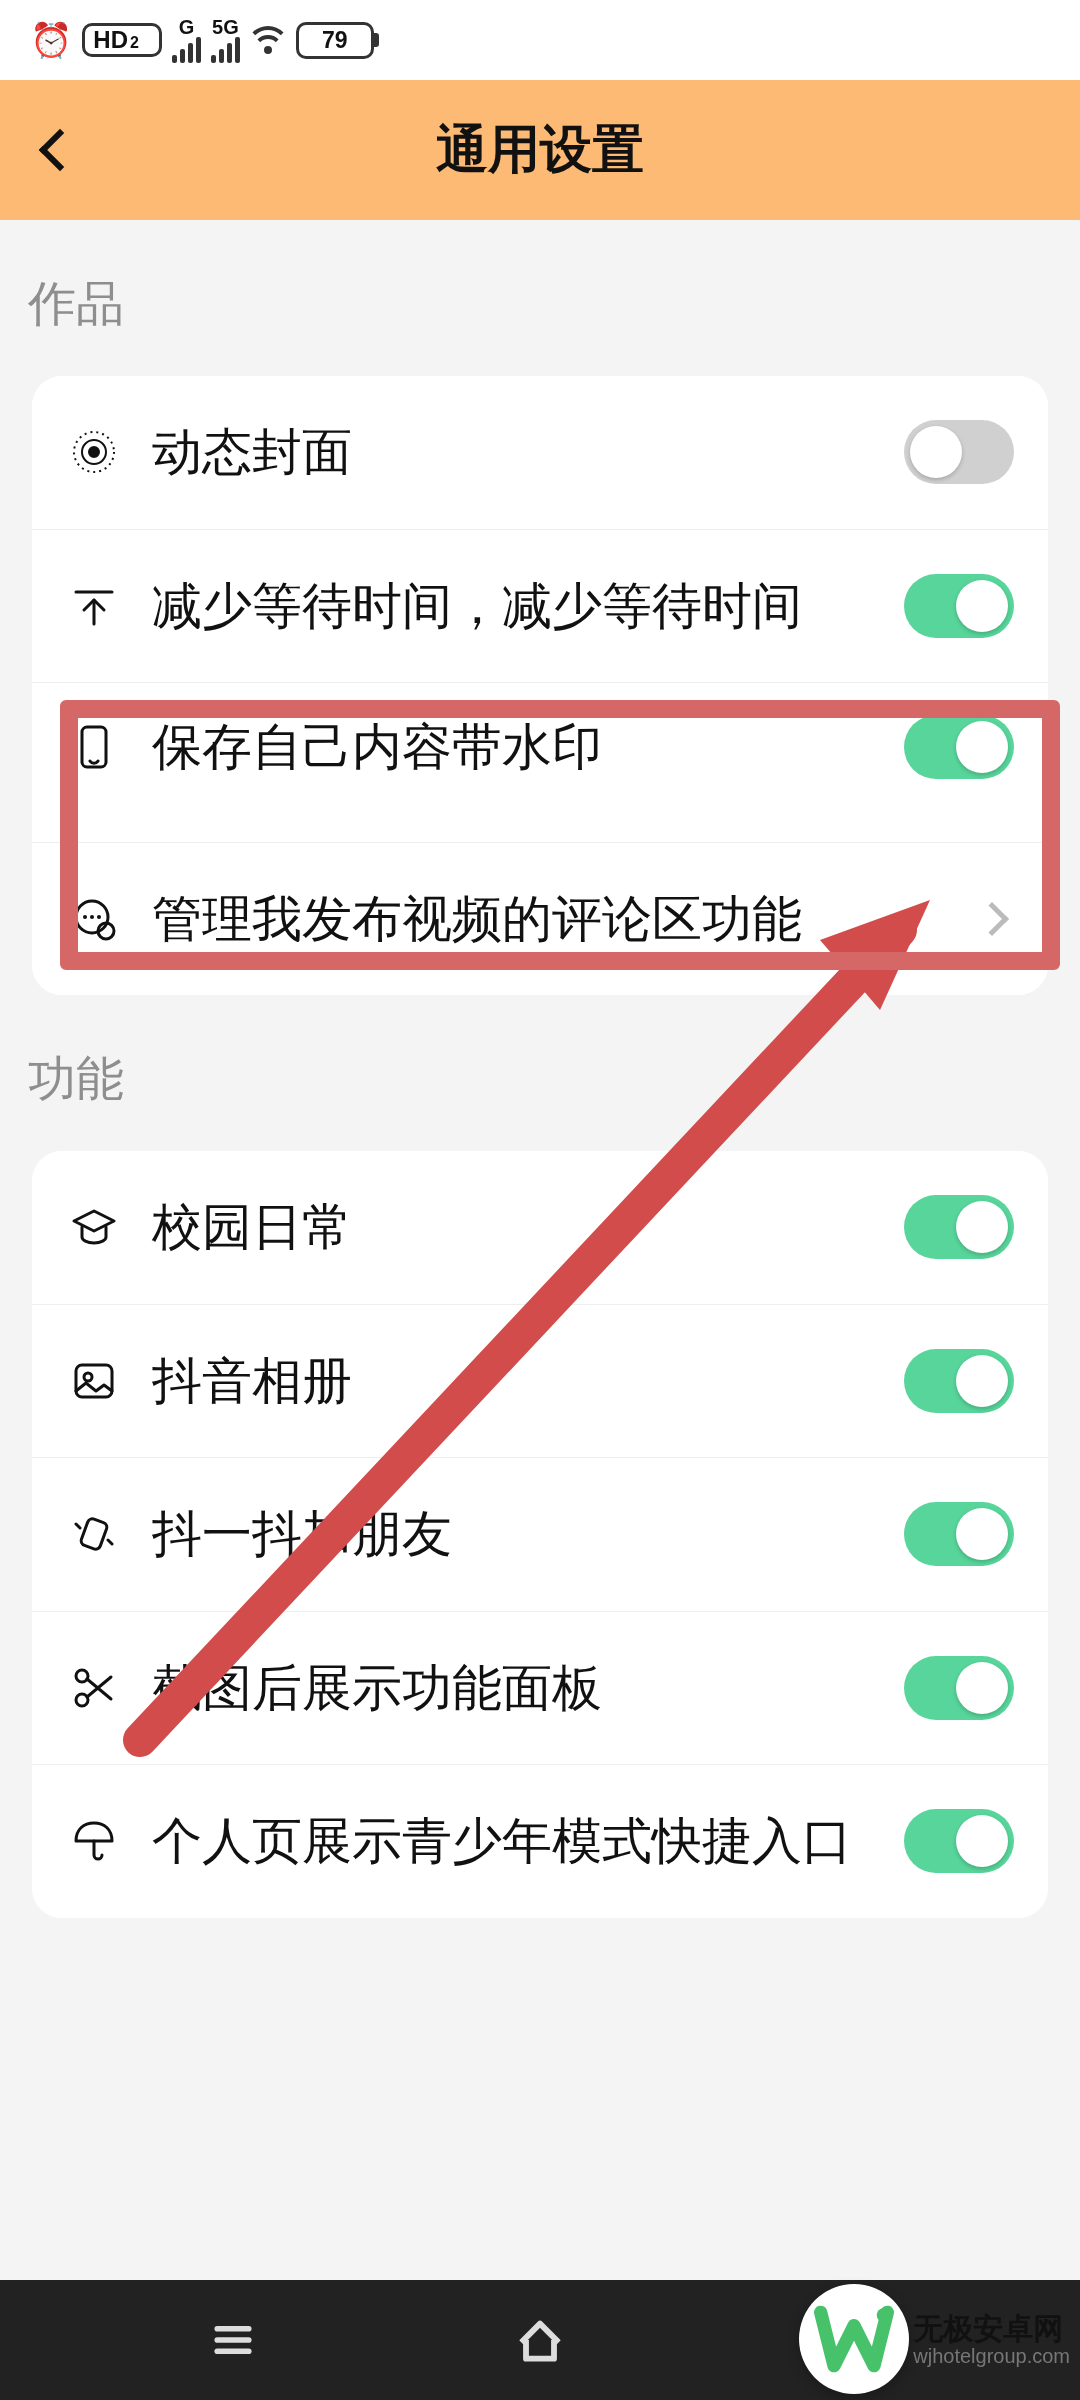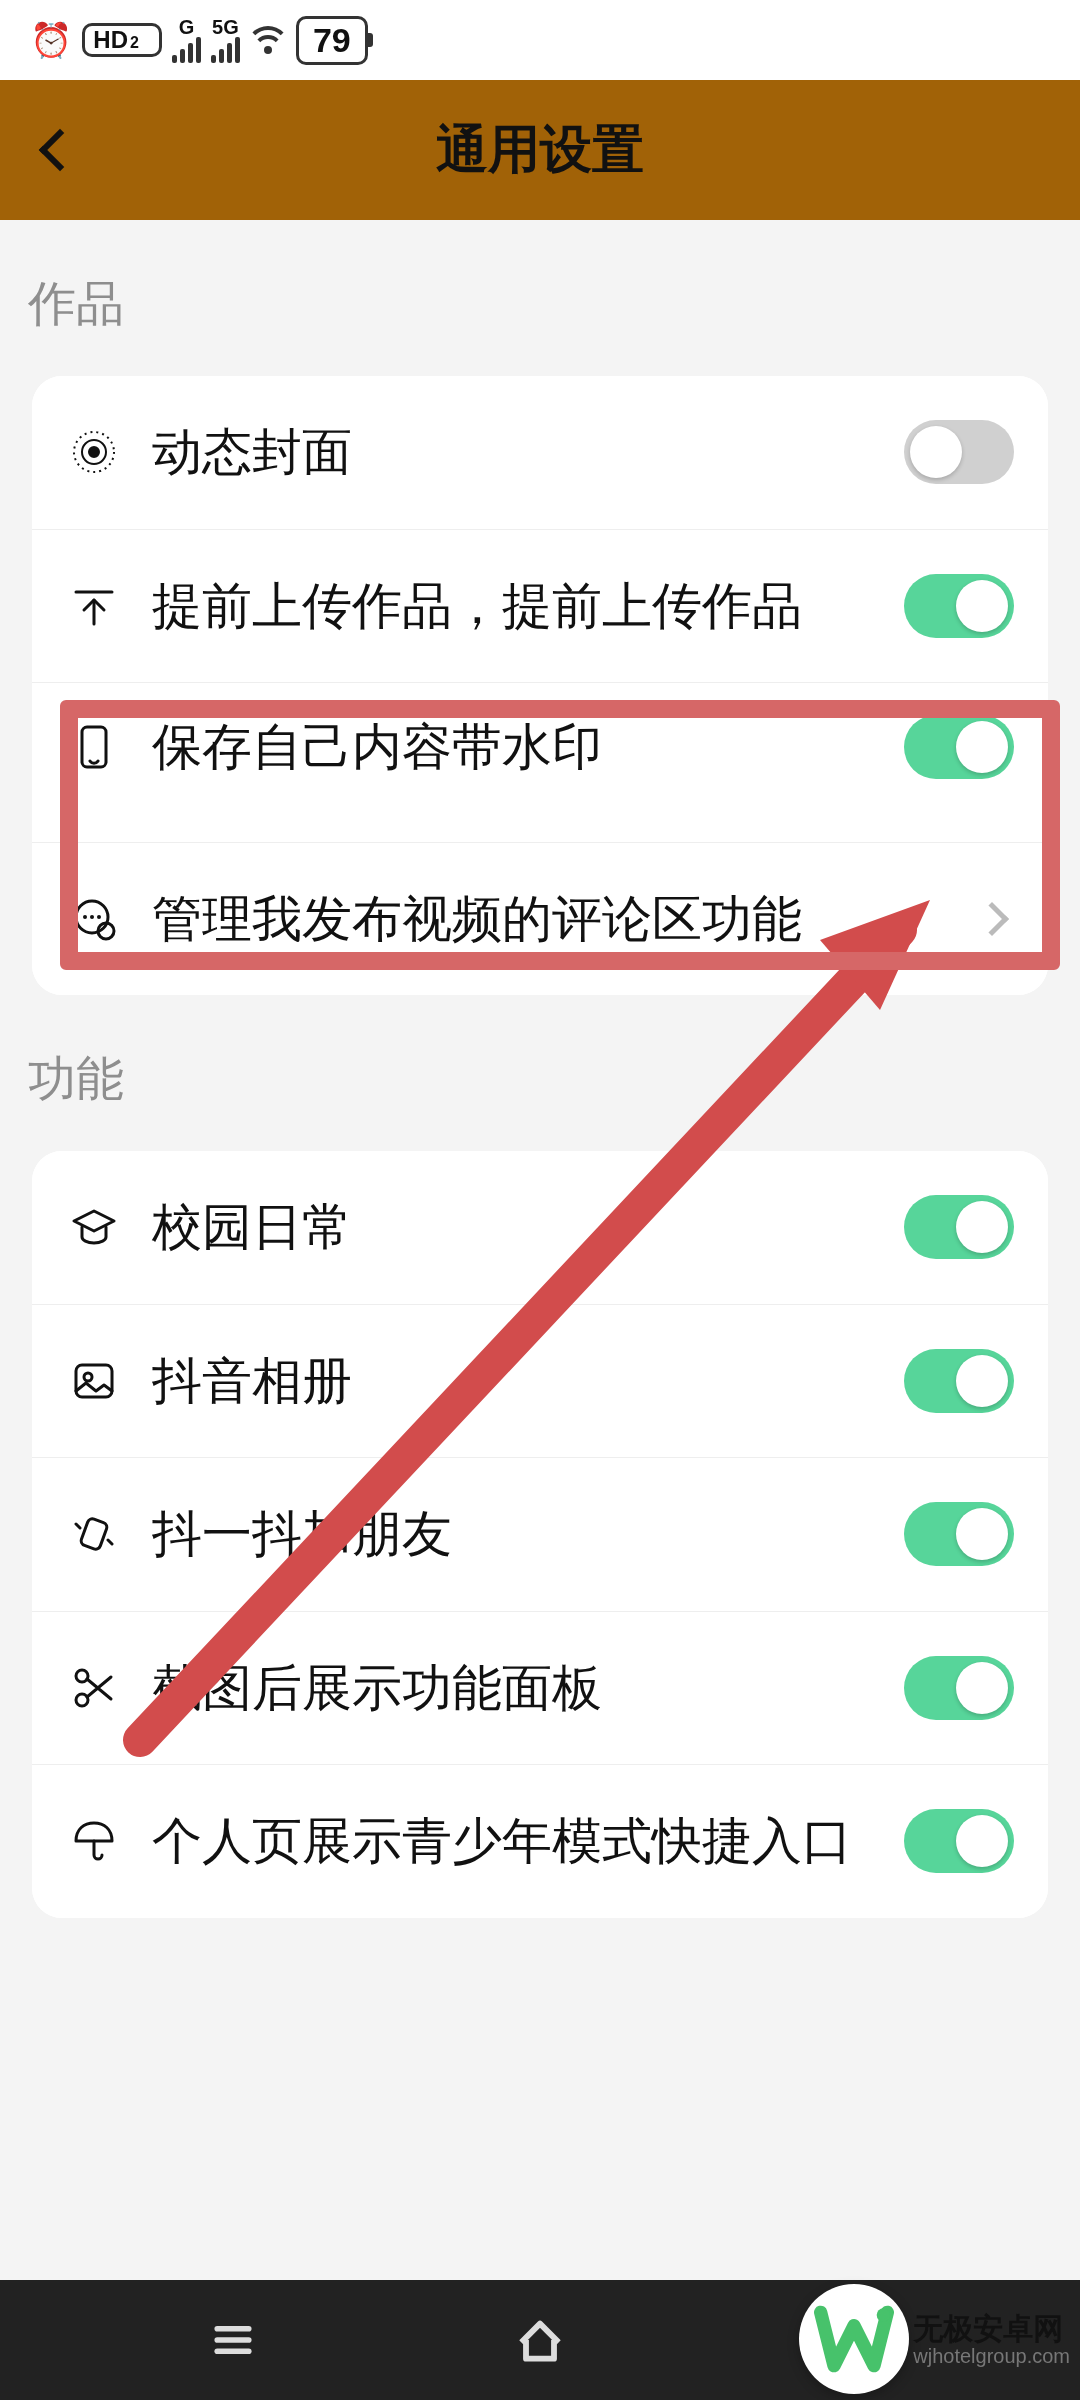--- a/index.html
+++ b/index.html
@@ -75,33 +75,33 @@
     content:""; position:absolute; border: 4px solid #333; border-bottom: none;
     border-left-color: transparent; border-right-color: transparent;
     border-radius: 50% 50% 0 0 / 100% 100% 0 0;
     left:50%; transform: translateX(-50%);
   }
   .wifi-ico::before { width:36px; height:18px; top:0; }
   .wifi-ico::after  { width:22px; height:11px; top:9px; }
   .wifi-ico .dot { width:8px; height:8px; border:none; background:#333; border-radius:50%; top:20px; }
   .batt {
     border: 3px solid #333; border-radius: 10px;
-    padding: 2px 14px; font-size: 34px; font-weight: 700; position: relative;
+    padding: 2px 23px; font-size: 23px; font-weight: 700; position: relative;
   }
   .batt::after {
     content:""; position:absolute; right:-8px; top:50%; transform:translateY(-50%);
     width:5px; height:14px; background:#333; border-radius:0 3px 3px 0;
   }
   .alarm-ico { font-size: 34px; }
 
   
   .app-header {
     height: 140px;
     display: flex; align-items: center; justify-content: center;
-    background: #a16207; position: relative;
+    background: #fdba74; position: relative;
   }
   .back-btn {
     position: absolute; left: 20px; top: 50%; transform: translateY(-50%);
     width: 80px; height: 80px; display:flex; align-items:center; justify-content:center;
   }
   .back-chevron {
     width: 30px; height: 30px; border-left: 6px solid #111; border-bottom: 6px solid #111;
     transform: rotate(45deg);
   }
   .header-title { font-size: 52px; font-weight: 700; color:#111; }
@@ -255,21 +255,21 @@
   </div>
 
   <div class="row row-truncate">
     <div class="icon-slot">
       <svg viewBox="0 0 48 48" fill="none" stroke="#111" stroke-width="3" stroke-linecap="round" stroke-linejoin="round">
         <path d="M6 10h36"></path>
         <path d="M24 42V18"></path>
         <path d="M14 28l10-10 10 10"></path>
       </svg>
     </div>
-    <div class="row-label">提前上传作品，提前上传作品</div>
+    <div class="row-label">减少等待时间，减少等待时间</div>
     <div class="toggle on">
         <div class="knob"></div>
       </div>
   </div>
 
   <div class="row" style="padding-top:28px;padding-bottom:58px;">
     <div class="icon-slot">
       <svg viewBox="0 0 48 48" fill="none" stroke="#111" stroke-width="3" stroke-linecap="round" stroke-linejoin="round">
         <rect x="12" y="4" width="24" height="40" rx="5"></rect>
         <path d="M20 38c2 3 6 3 8 0"></path>

